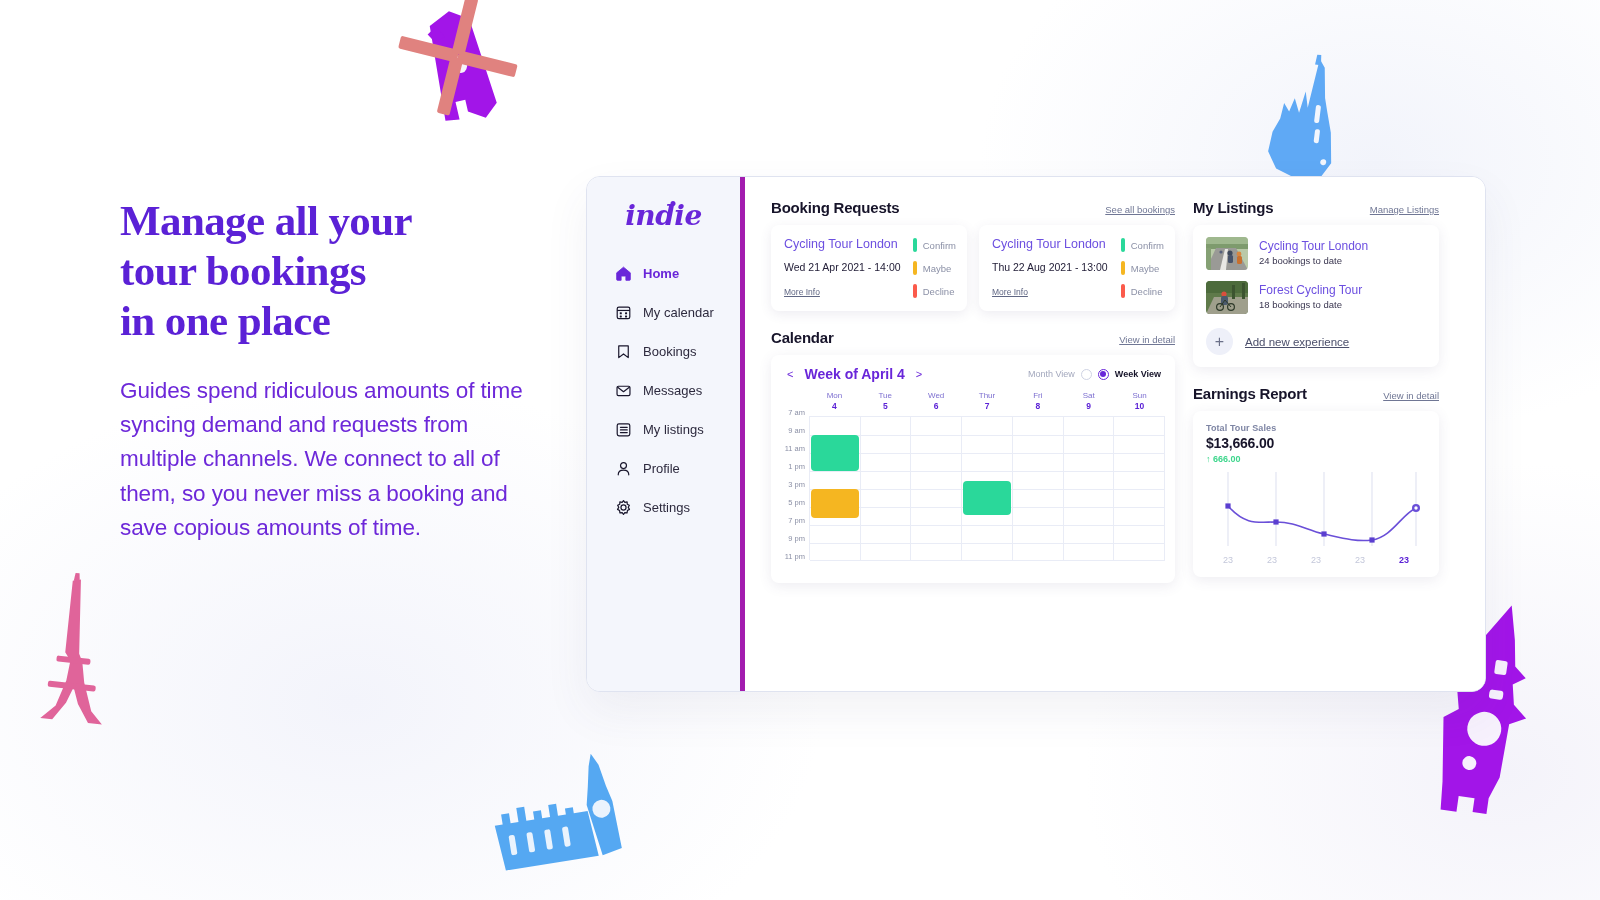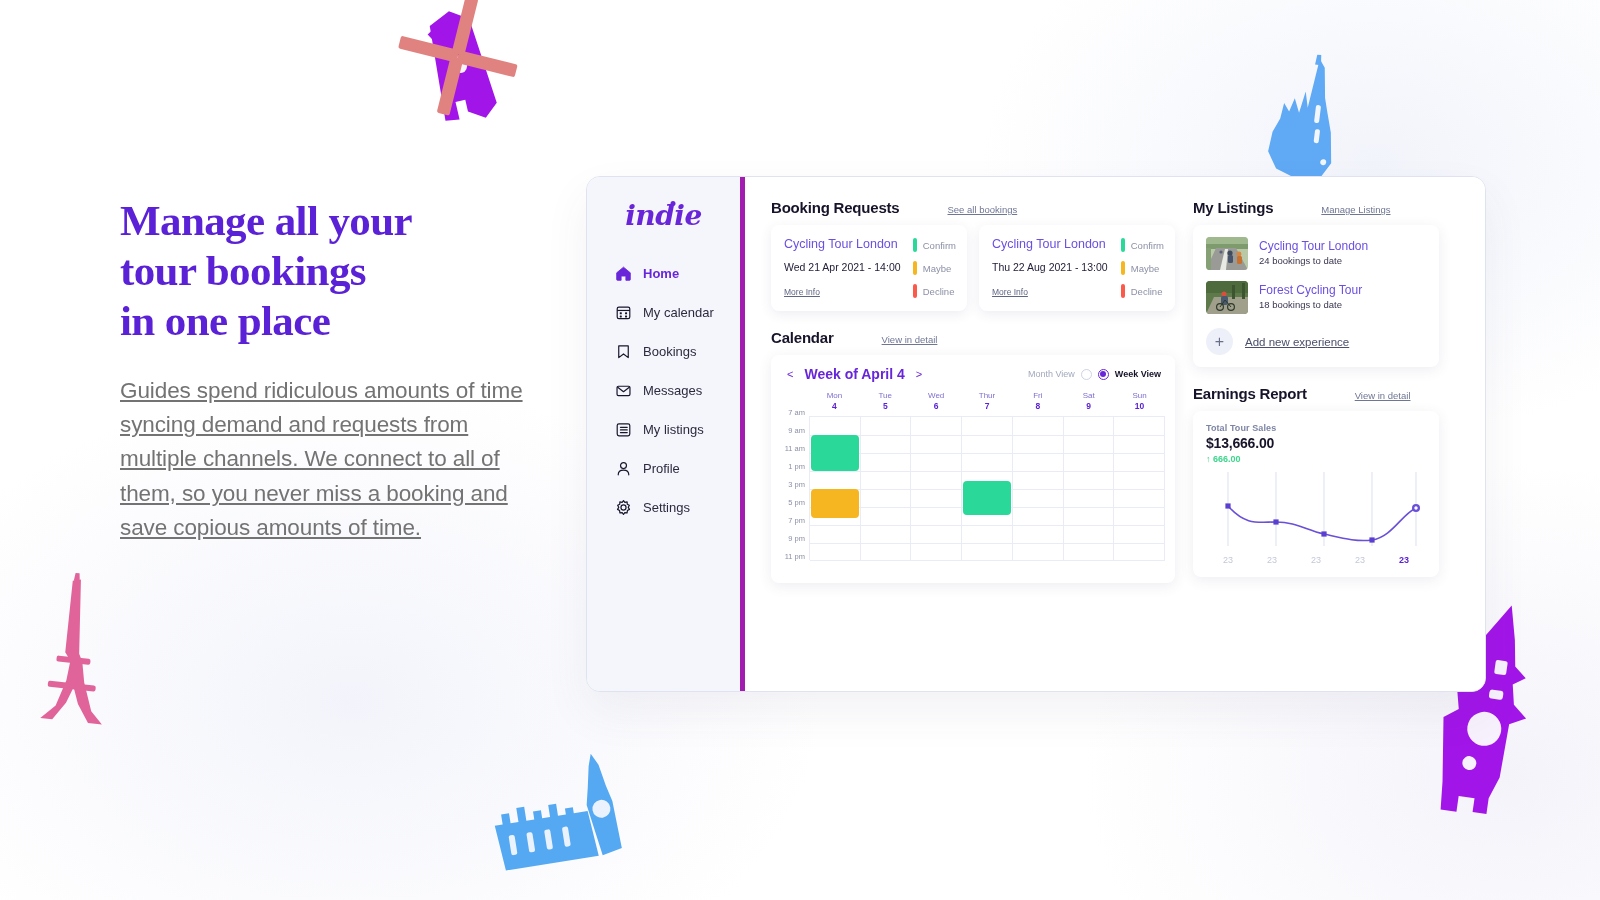--- a/index.html
+++ b/index.html
@@ -52,23 +52,22 @@
     line-height: 1.16;
     letter-spacing: -0.6px;
     color: #5b21d6;
     margin-bottom: 28px;
   }
   .headline .hl-line { display: block; white-space: nowrap; }
 
   .body-copy {
     font-size: 22.5px;
     line-height: 1.53;
-    color: #737373;
+    color: #6d28d9;
     letter-spacing: -0.1px;
-    text-decoration: underline;
   }
 
   
   .app-window {
     position: absolute;
     left: 586px;
     top: 176px;
     width: 900px;
     height: 516px;
     background: #ffffff;
@@ -172,23 +171,22 @@
     display: flex;
     gap: 18px;
     align-items: flex-start;
   }
   .col-left  { width: 404px; flex: 0 0 404px; }
   .col-right { width: 246px; flex: 0 0 246px; }
 
   .sec-head {
     display: flex;
     align-items: baseline;
-    justify-content: flex-start;
+    justify-content: space-between;
     margin-bottom: 9px;
-    gap: 48px;
   }
   .sec-title {
     font-size: 15px;
     font-weight: 700;
     color: #17142a;
     letter-spacing: -0.2px;
   }
   .sec-link {
     font-size: 9.5px;
     color: #6f7694;

